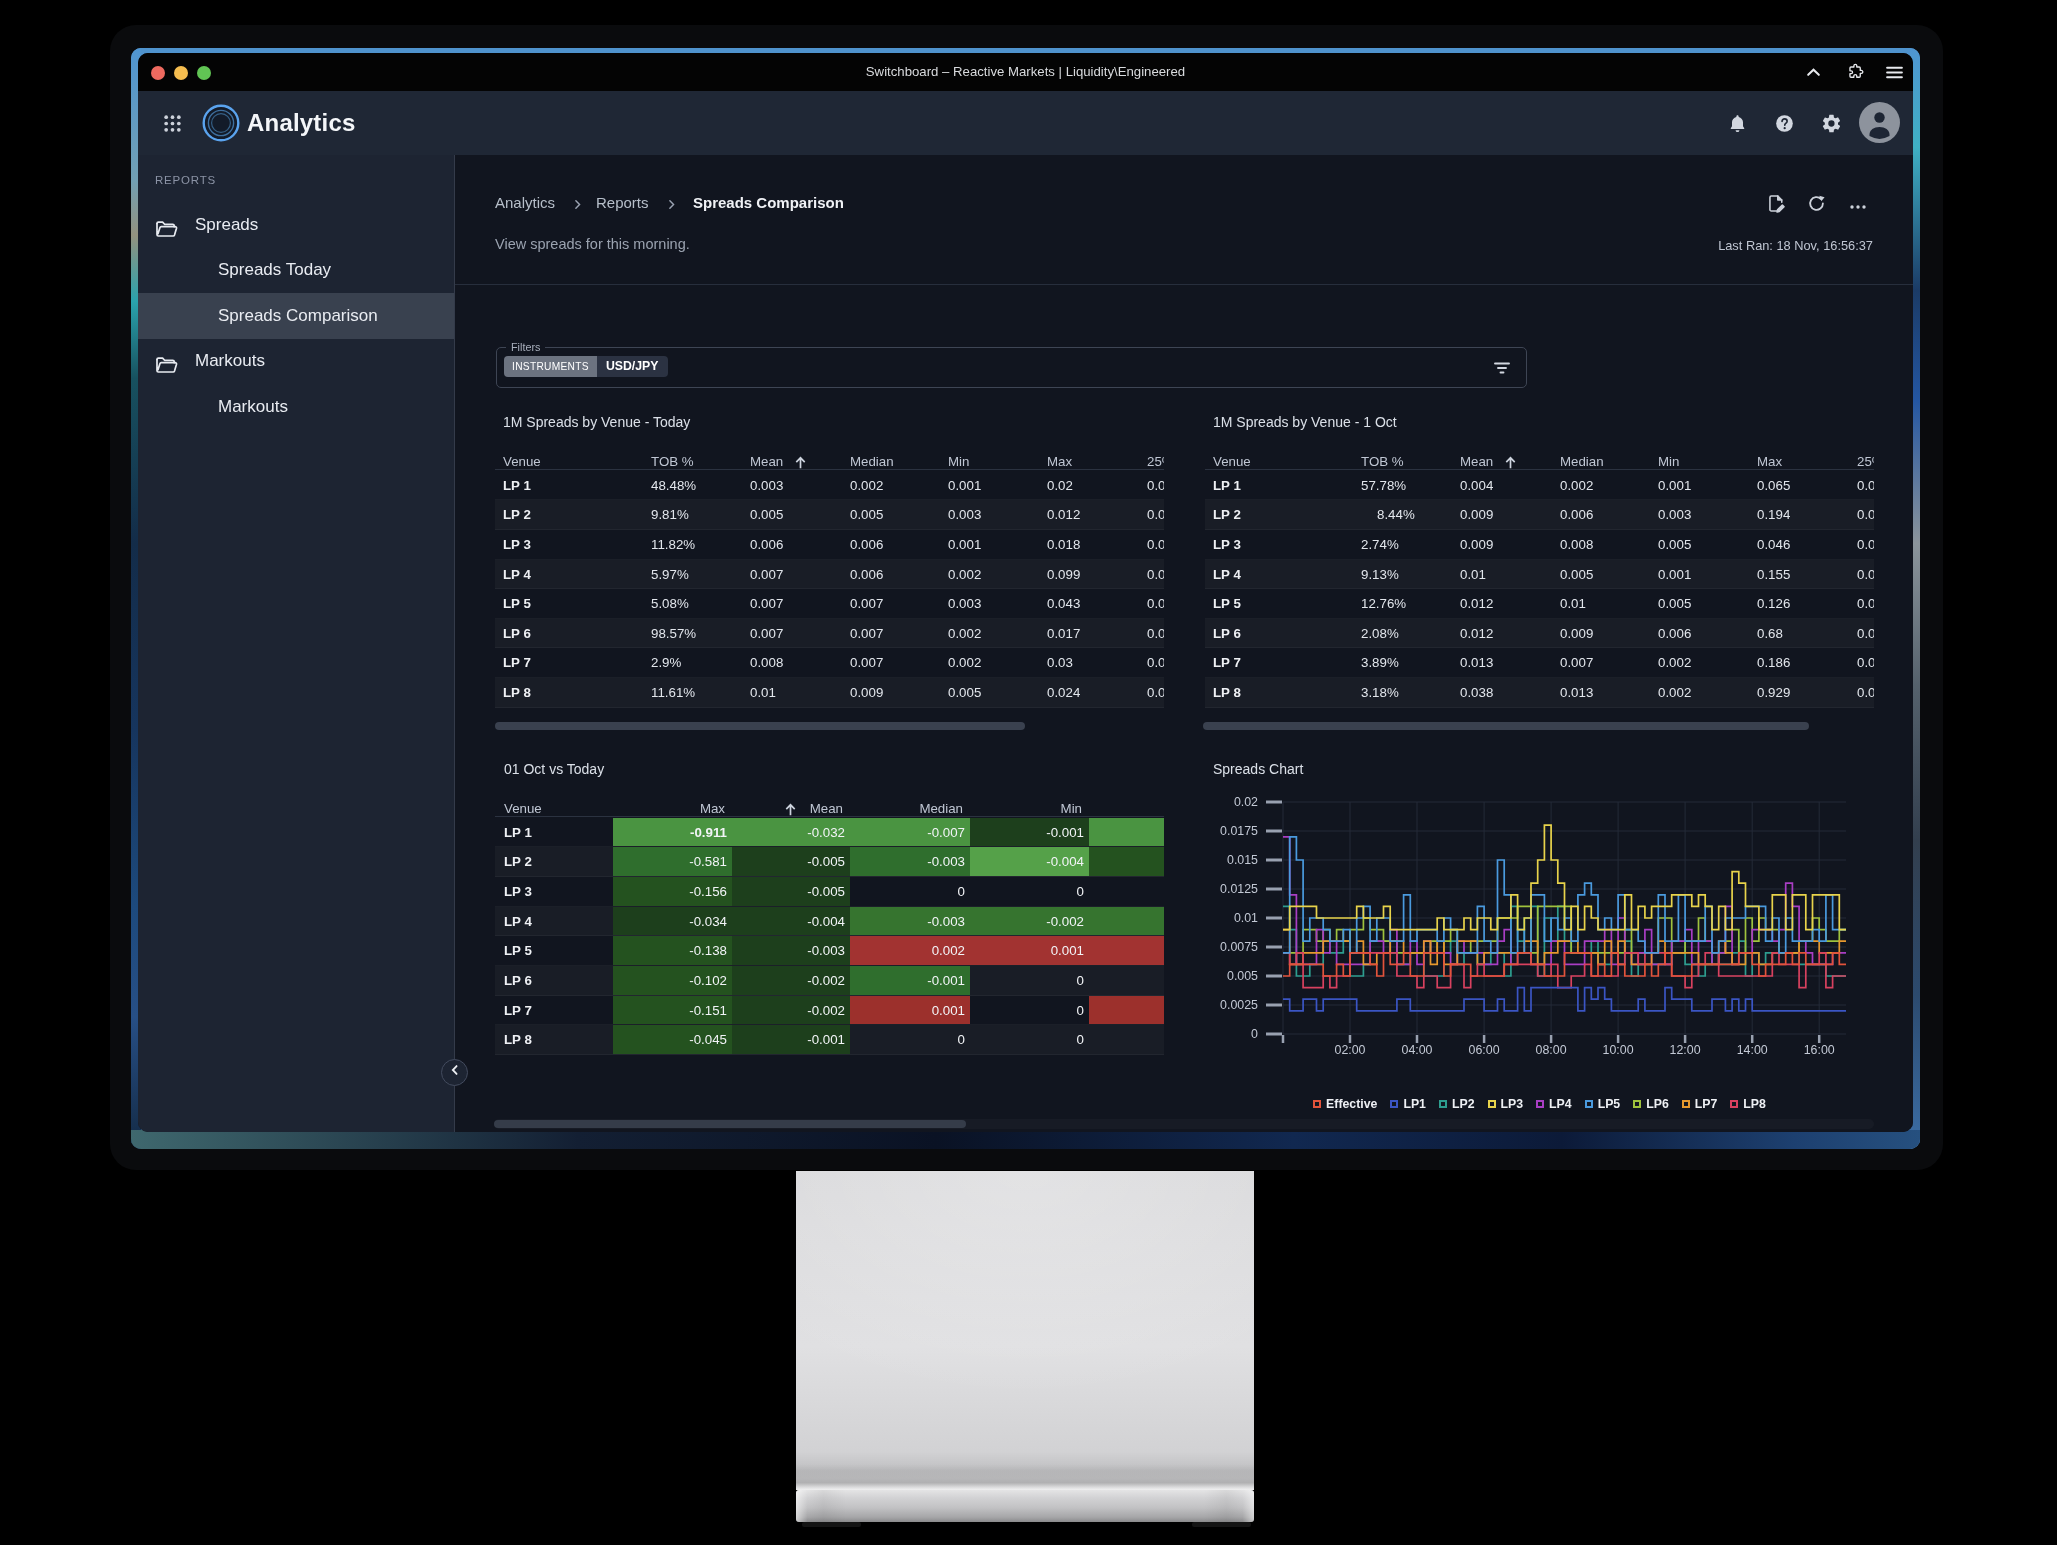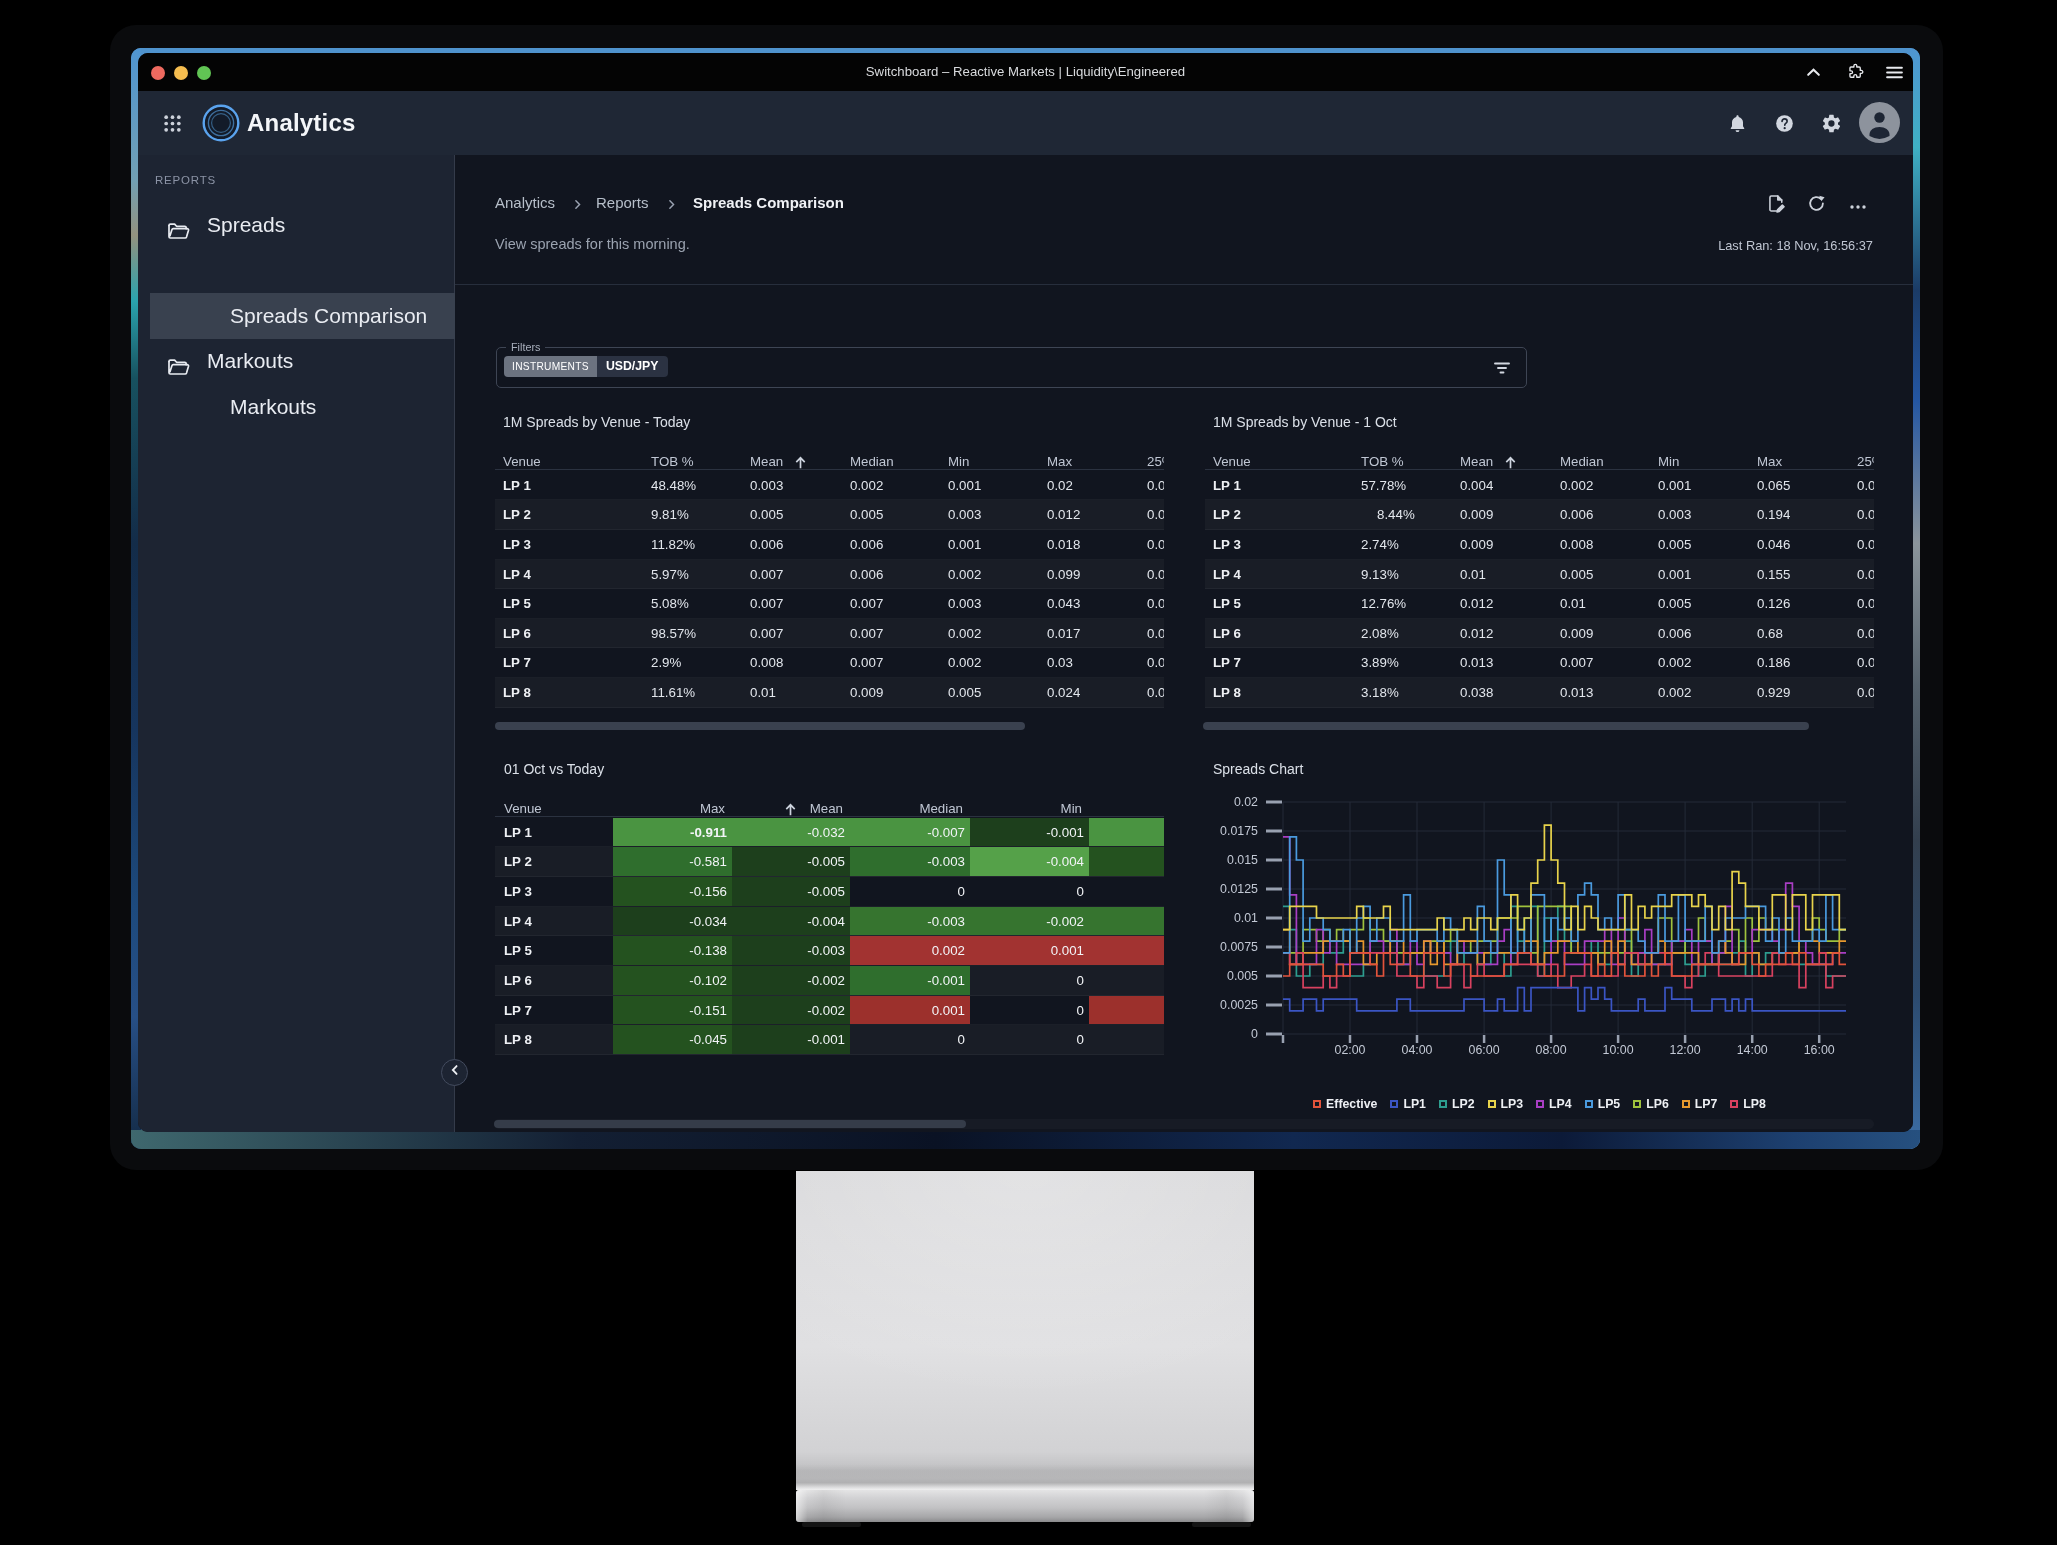--- a/index.html
+++ b/index.html
@@ -9,21 +9,21 @@
 #wr{position:absolute;right:0;top:0;width:10px;height:100%;background:linear-gradient(180deg,#4f95d1 0%,#3fb0c4 9%,#1b3b66 22%,#2456a2 32%,#8b949b 45%,#55616c 58%,#333f4e 72%,#2c4a6e 86%,#3c6ea6 100%)}
 #wb{position:absolute;left:0;bottom:0;width:100%;height:19px;background:linear-gradient(90deg,#3f686e 0%,#131f33 25%,#0a1224 45%,#112850 65%,#0c1a38 80%,#1d4070 93%,#26507f 100%)}
 #win{position:absolute;left:138px;top:53px;width:1775px;height:1079px;border-radius:10px;background:#11151f;overflow:hidden;color:#e6e9ef}
 #tbar{position:absolute;left:0;top:0;width:100%;height:41px;background:#040404}
 .tl{position:absolute;top:13px;width:14px;height:14px;border-radius:50%}
 #tbar .tt{position:absolute;top:0;width:100%;text-align:center;line-height:38px;font-size:13.2px;color:#d9dbde}
 #hdr{position:absolute;left:0;top:38px;width:100%;height:64px;background:#1f2735}
 #hdr .brand{position:absolute;left:109px;top:0;line-height:64px;font-size:24px;font-weight:700;color:#f4f6f9;letter-spacing:.2px}
 #side{position:absolute;left:0;top:102px;width:317px;bottom:0;background:#1d2432;border-right:1px solid #343b4a}
 #side .cap{position:absolute;left:17px;top:19px;font-size:11.5px;letter-spacing:.8px;color:#8b93a5}
-.nav{position:absolute;left:12px;width:100%;height:46px;line-height:46px;font-size:21px;color:#e9ecf2}
+.nav{position:absolute;left:0;width:100%;height:46px;line-height:46px;font-size:17px;color:#e9ecf2}
 .nav .ic{position:absolute;left:16px;top:11px}
 .nav .t1{position:absolute;left:57px}
 .nav .t2{position:absolute;left:80px}
 .nav.sel{background:#39414f}
 #collapse{position:absolute;left:303px;top:1006px;width:27px;height:27px;border-radius:50%;background:#1d2432;border:1px solid #434b5e;z-index:5;text-align:center;line-height:24px}
 #main{position:absolute;left:317px;top:102px;width:1458px;bottom:0;background:#11151f}
 .crumb{position:absolute;top:39px;font-size:15px;color:#b7bfca}
 .crumb.cur{color:#f0f2f6;font-weight:700}
 .csep{position:absolute;top:42px}
 #desc{position:absolute;left:40px;top:81px;font-size:14.5px;color:#9ba3b0}
@@ -126,20 +126,23 @@
         </svg></span>
  </div>
  <div id="side">
   <div class="cap">REPORTS</div>
   <div class="nav" style="top:47px">
         <span class="ic"><svg width="24" height="24" viewBox="0 0 24 24" fill="none" stroke="#e8ebf1" stroke-width="1.7" stroke-linejoin="round" stroke-linecap="round">
             <path d="M3 6.5v11.2c0 .7.6 1.3 1.3 1.3h14.9c.6 0 1.1-.4 1.3-1l2-6.7c.2-.8-.4-1.6-1.3-1.6H7.2c-.6 0-1.1.4-1.3 1l-1.9 6"></path>
             <path d="M3 6.5c0-.8.6-1.4 1.4-1.4h4.2l2 2.2h8.2c.8 0 1.4.6 1.4 1.4v1"></path>
           </svg></span>
         <span class="t1">Spreads</span>
+      </div>
+  <div class="nav" style="top:92px">
+        <span class="t2">Spreads Today</span>
       </div>
   <div class="nav sel" style="top:138px">
         <span class="t2">Spreads Comparison</span>
       </div>
   <div class="nav" style="top:183px">
         <span class="ic"><svg width="24" height="24" viewBox="0 0 24 24" fill="none" stroke="#e8ebf1" stroke-width="1.7" stroke-linejoin="round" stroke-linecap="round">
             <path d="M3 6.5v11.2c0 .7.6 1.3 1.3 1.3h14.9c.6 0 1.1-.4 1.3-1l2-6.7c.2-.8-.4-1.6-1.3-1.6H7.2c-.6 0-1.1.4-1.3 1l-1.9 6"></path>
             <path d="M3 6.5c0-.8.6-1.4 1.4-1.4h4.2l2 2.2h8.2c.8 0 1.4.6 1.4 1.4v1"></path>
           </svg></span>
         <span class="t1">Markouts</span>

